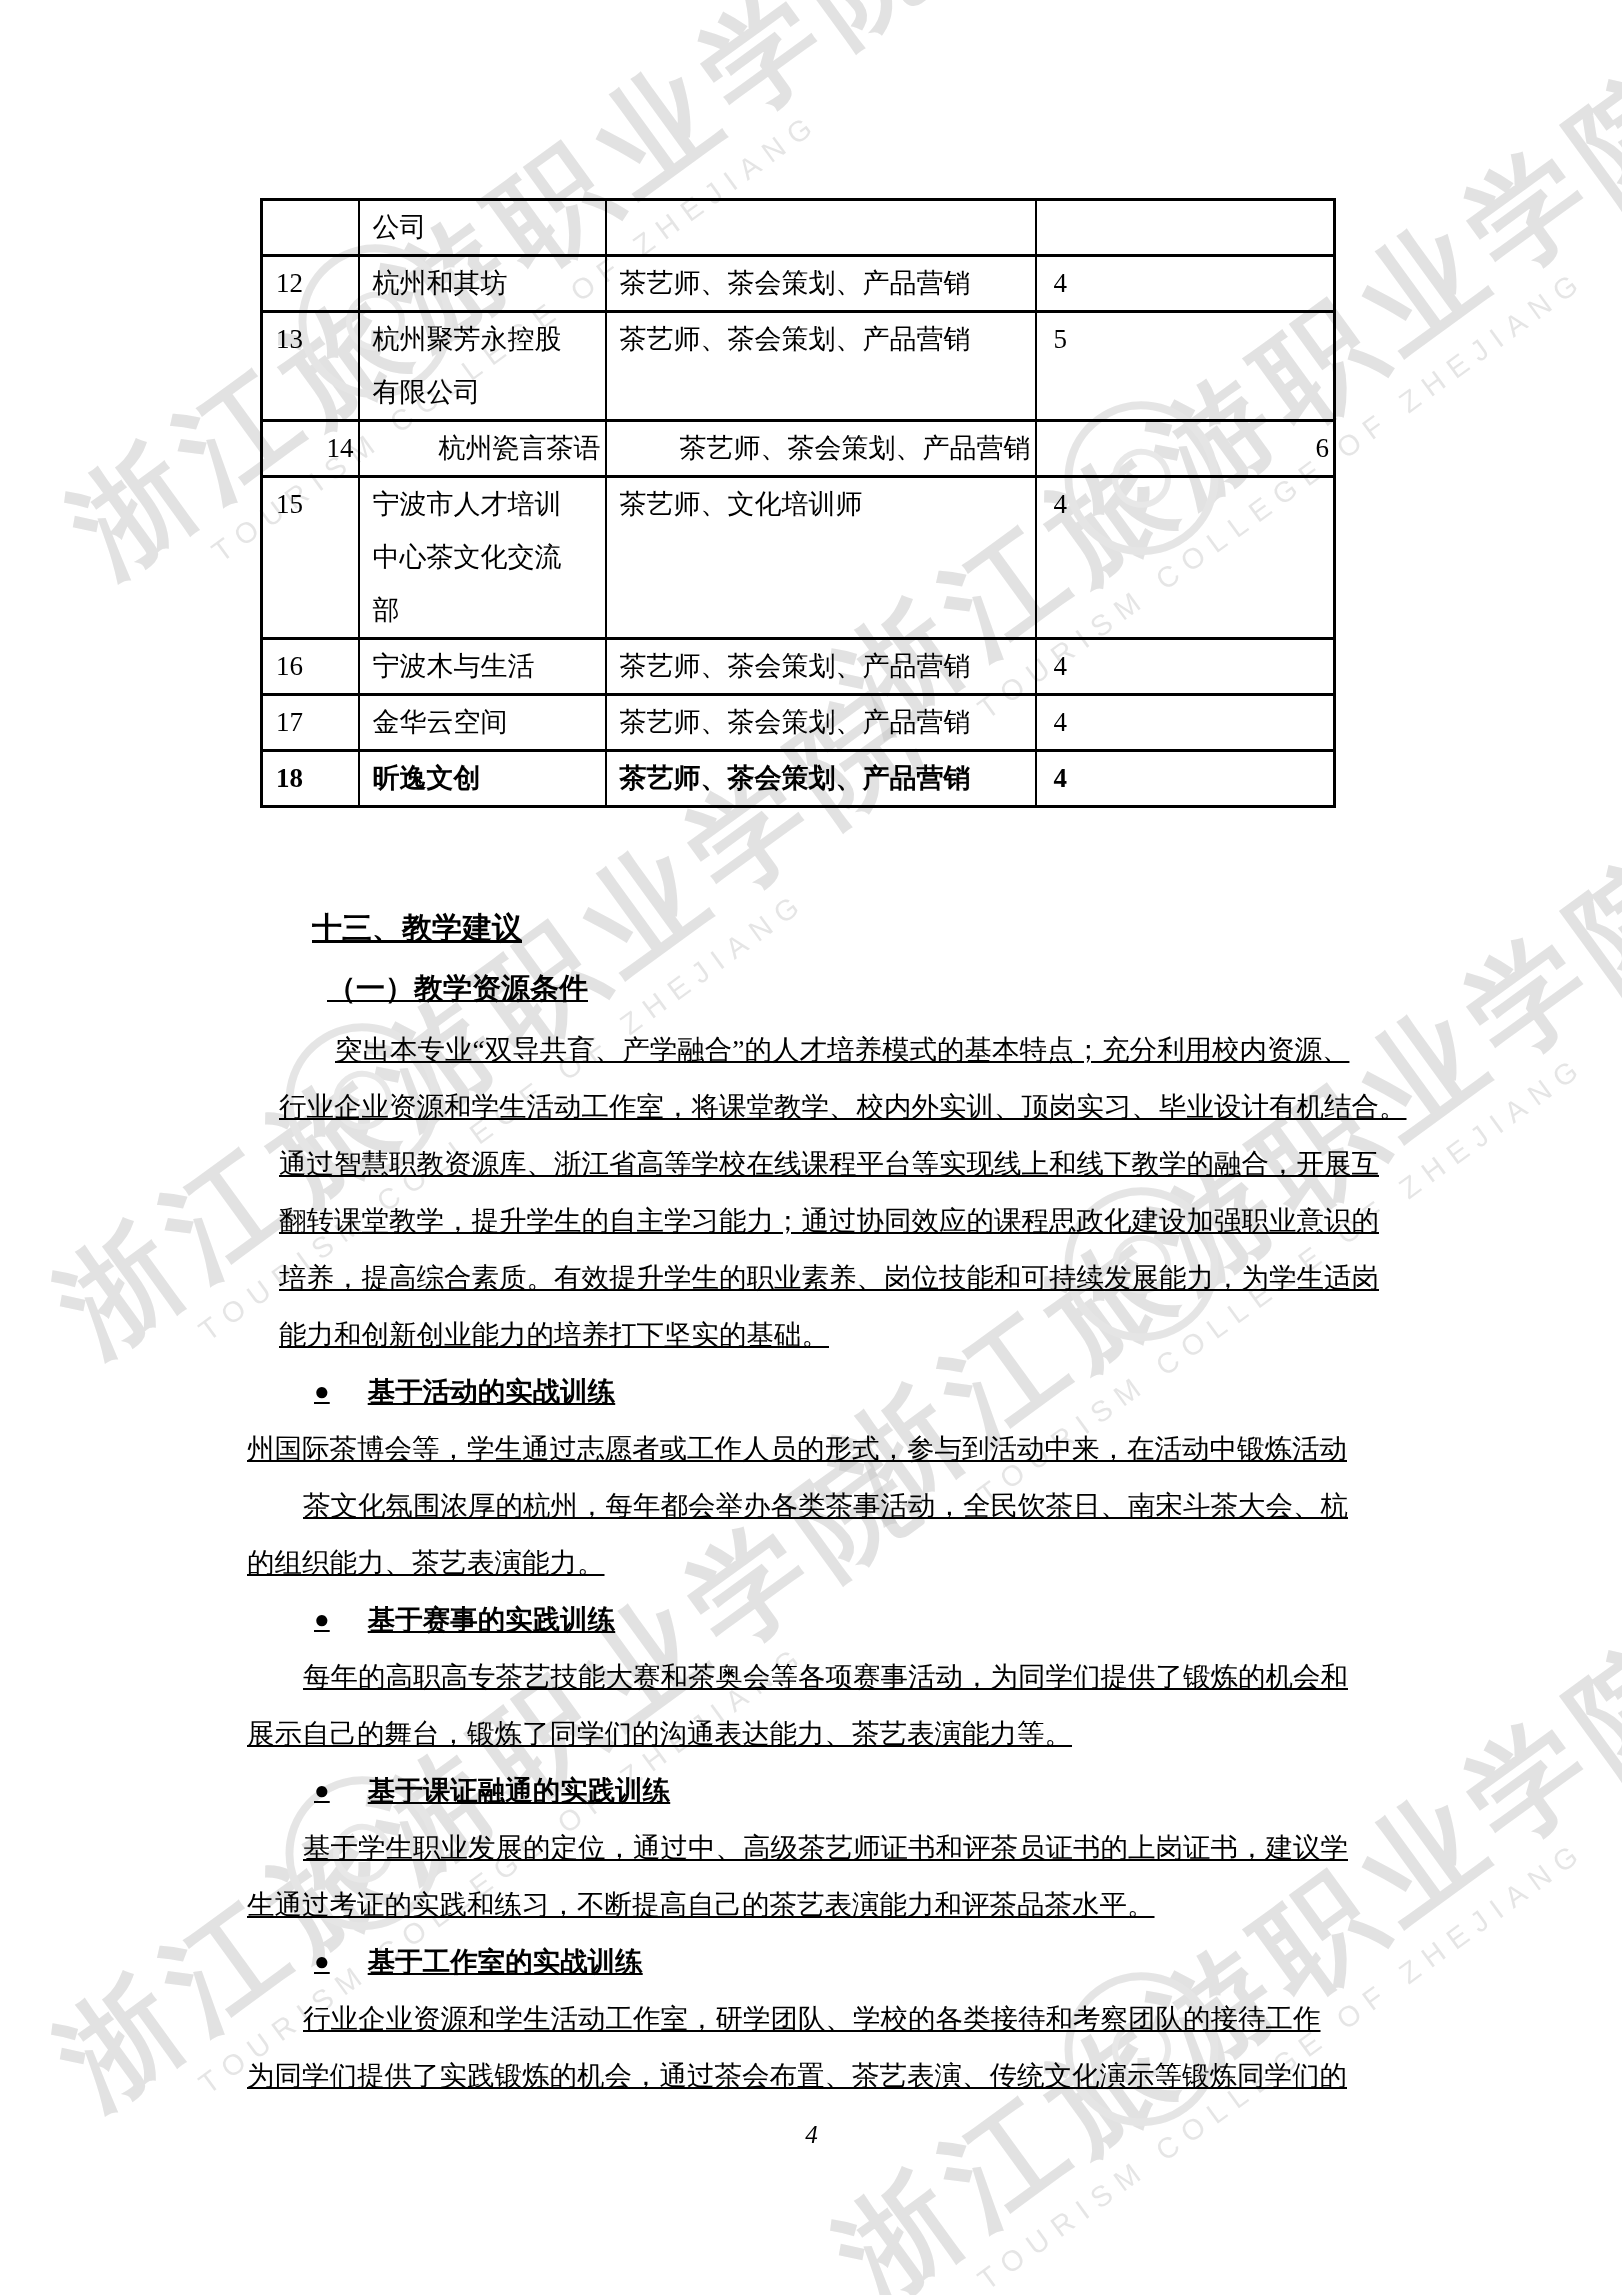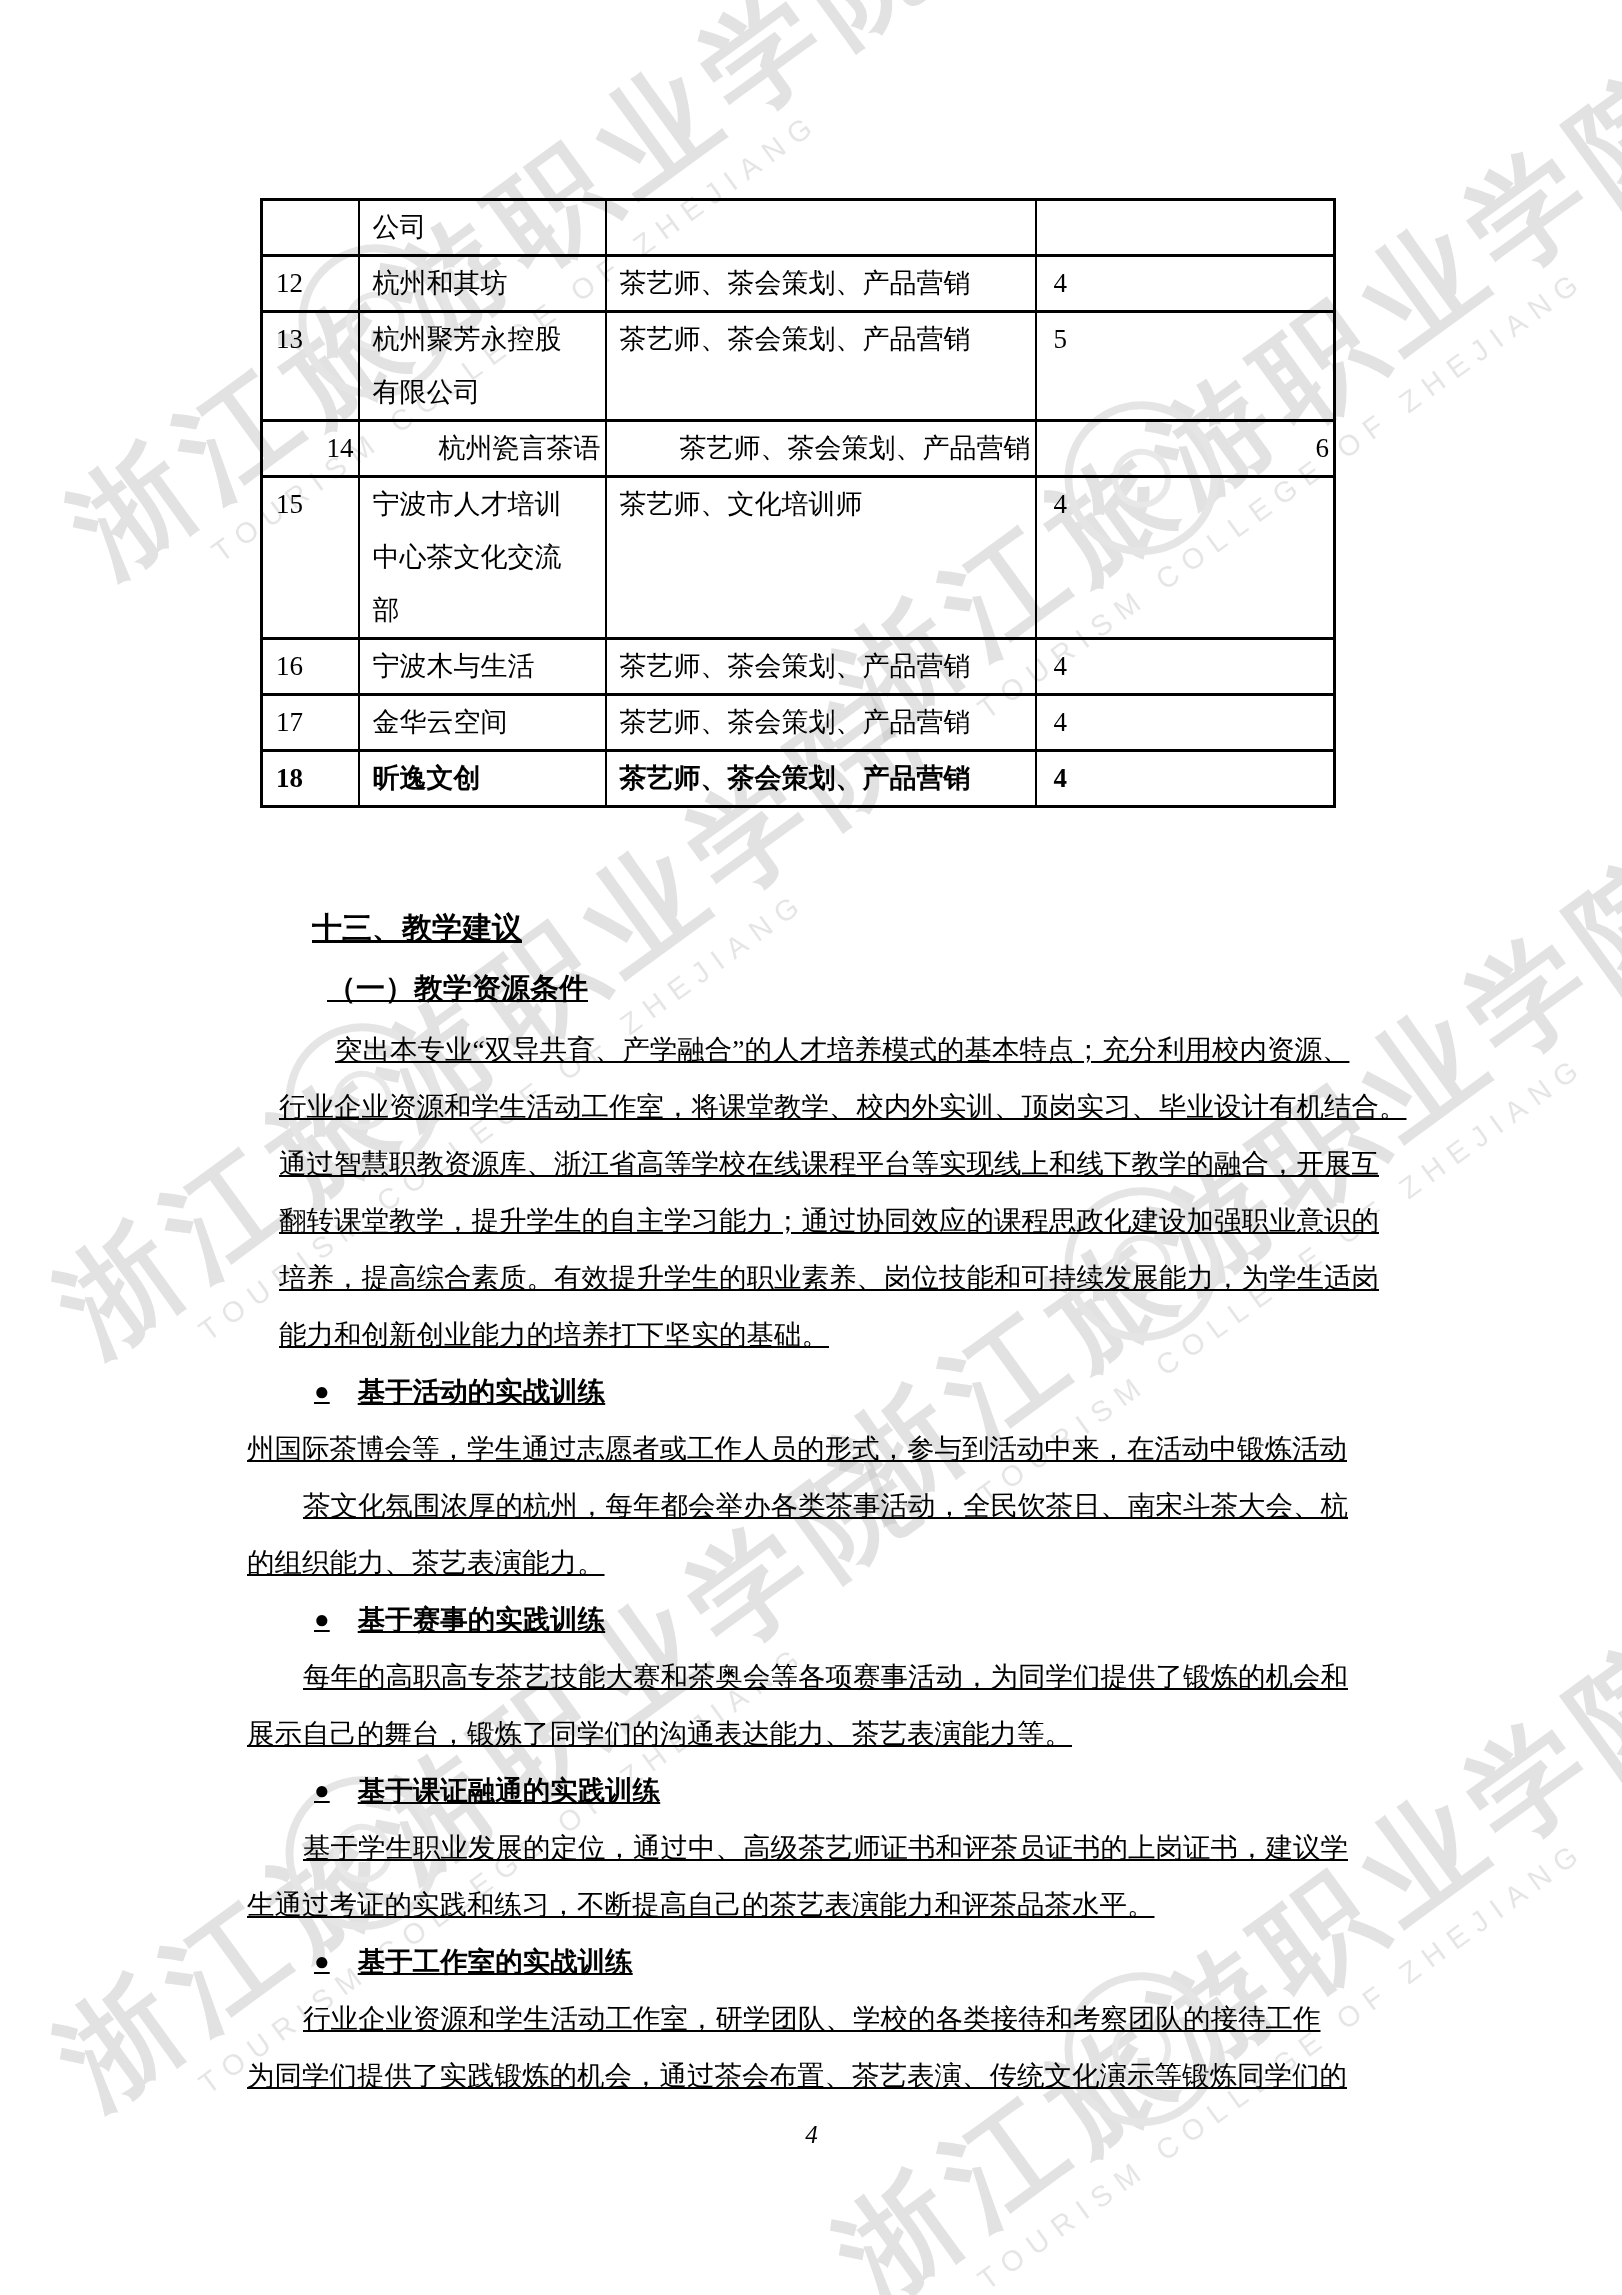--- a/index.html
+++ b/index.html
@@ -117,21 +117,21 @@
     align-items:center;
   }
   .bullet-dot{
     font-size:26px;
     line-height:57px;
   }
   .bullet-label{
     font-family:"Liberation Sans","DejaVu Sans",sans-serif;
     font-weight:bold;
     font-size:27.5px;
-    margin-left:28px;
+    margin-left:38px;
     line-height:57px;
   }
   
   .page-number{
     position:absolute;
     left:0;right:0;
     top:2121px;
     text-align:center;
     font-size:25px;
     font-style:italic;

